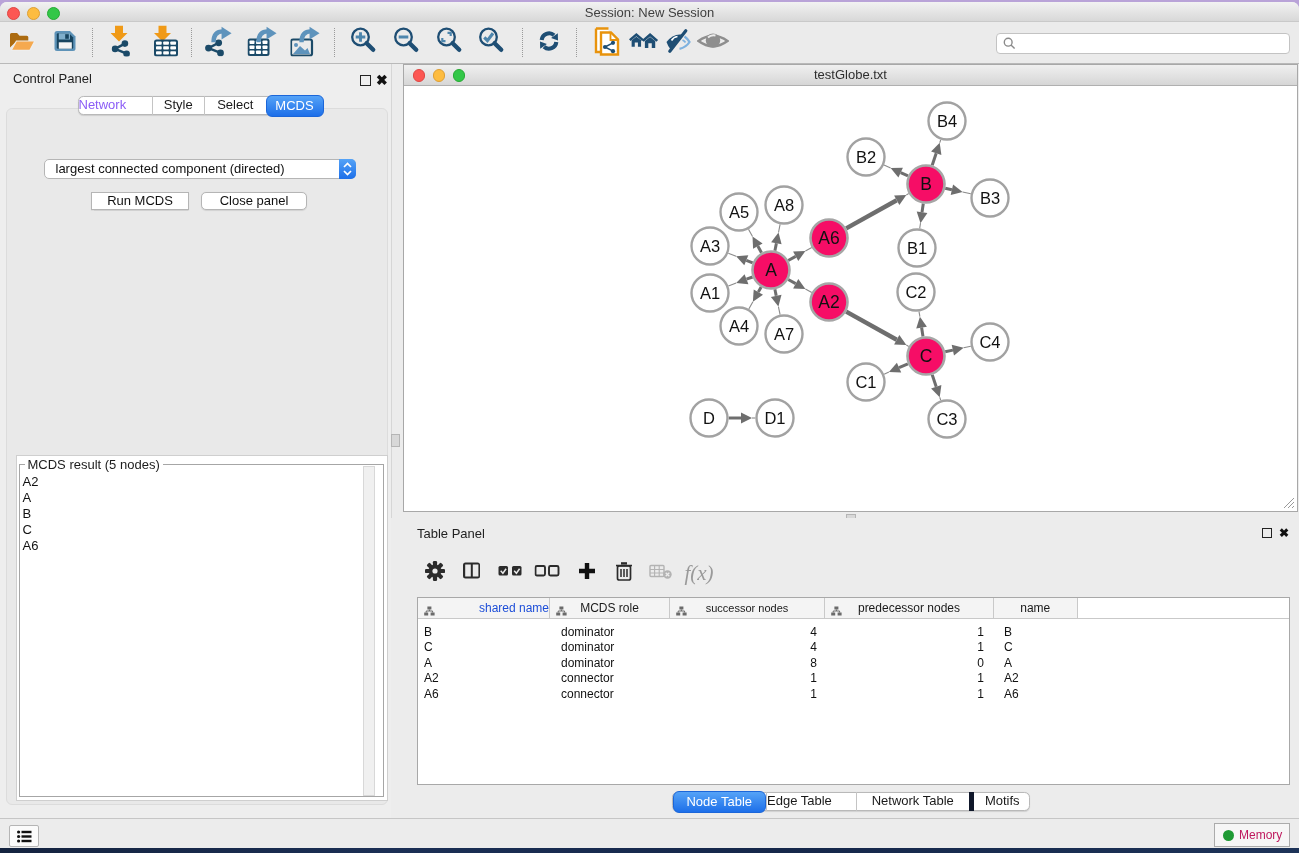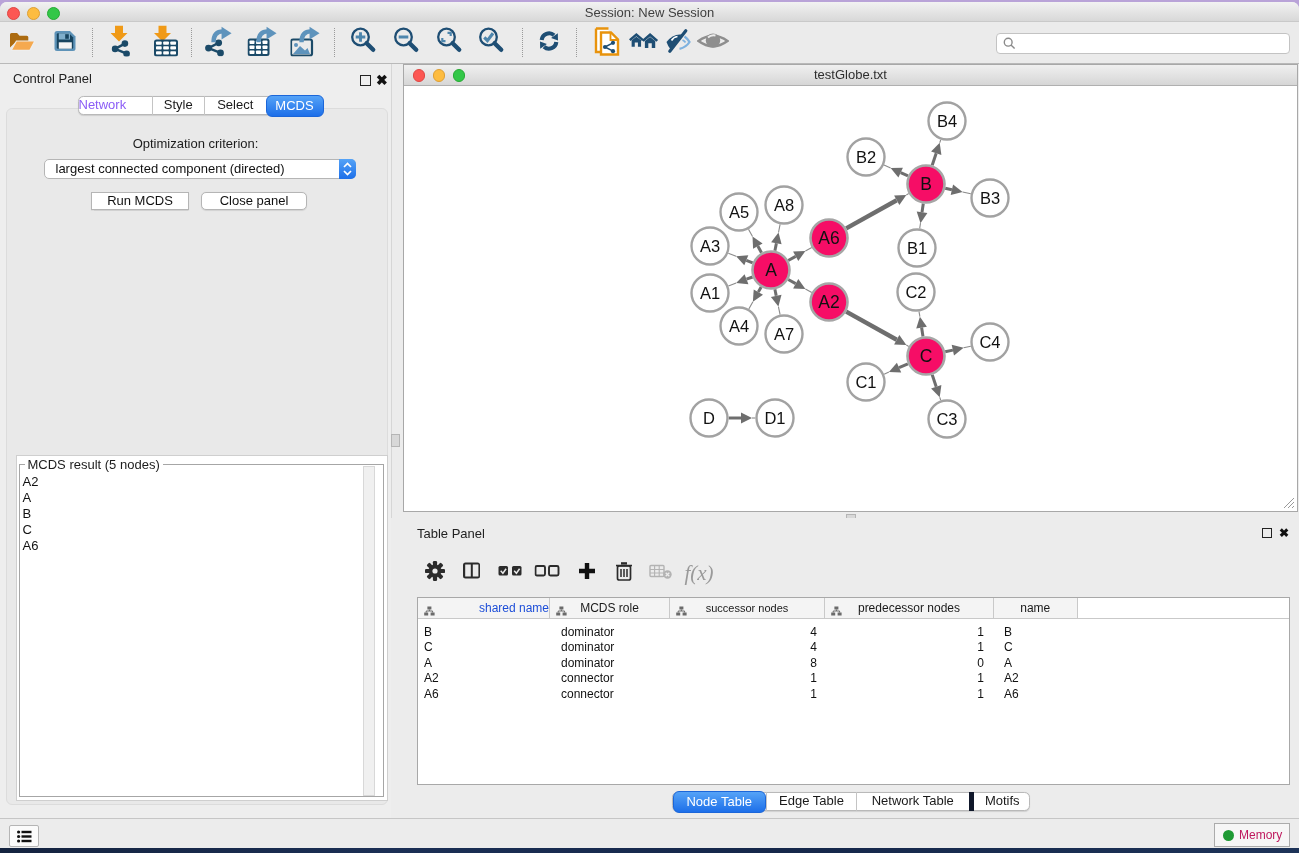--- a/index.html
+++ b/index.html
@@ -161,21 +161,20 @@
     <div class="abs" style="left:13px;top:7px;font-size:13px;color:#222">Control Panel</div>
     <div class="abs" style="left:360px;top:10.5px;width:9px;height:9px;border:1.6px solid #222"></div>
     <div class="abs" style="left:376px;top:8px;font-size:14px;font-weight:bold;color:#111">✖</div>
     <div class="abs" style="left:6px;top:44px;width:380px;height:695px;background:#e9e9e9;border-radius:6px;border:1px solid #dcdcdc"></div>
     <div style="position:absolute;left:77.5px;top:32px;height:19px;width:245.0px;border-radius:5.5px;background:#fff;border:1px solid #b9b9b9;box-sizing:border-box;box-shadow:0 0.5px 1px rgba(0,0,0,0.12)">
         <div style="position:absolute;left:0px;top:-1px;width:73px;height:19px;line-height:18px;font-size:13px;box-sizing:border-box;color:#8b5cf6;">Network</div>
         <div style="position:absolute;left:73px;top:-1px;width:52.5px;height:19px;line-height:18px;text-align:center;font-size:13px;box-sizing:border-box;color:#1a1a1a;border-left:1px solid #c4c4c4;">Style</div>
         <div style="position:absolute;left:125.5px;top:-1px;width:61.5px;height:19px;line-height:18px;text-align:center;font-size:13px;box-sizing:border-box;color:#1a1a1a;border-left:1px solid #c4c4c4;">Select</div>
         <div style="position:absolute;left:187.0px;top:-2px;width:58px;height:22px;line-height:20px;text-align:center;font-size:13px;box-sizing:border-box;background:linear-gradient(#55A3F7,#1D6FE9);color:#fff;border-radius:6px;border:1px solid #1b66d9;">MCDS</div>
       </div>
-    <div class="abs" style="left:0;top:72px;width:391px;text-align:center;font-size:13px;color:#1c1c1c">Optimization criterion:</div>
     <div class="abs" style="left:43.5px;top:94.5px;width:312px;height:20px;background:#fff;border:1px solid #b5b5b5;border-radius:5px;box-sizing:border-box">
       <div class="abs" style="left:11px;top:0;height:18px;line-height:18px;font-size:13px;color:#111">largest connected component (directed)</div>
       <div class="abs" style="right:-1px;top:-1px;width:17px;height:20px;border-radius:0 5px 5px 0;background:linear-gradient(#55A3F7,#1D6FE9)">
         <svg width="11" height="14" viewBox="0 0 11 14" style="position:absolute;left:3px;top:3px">
             <path d="M2 5 L5.5 1.5 L9 5" stroke="#fff" stroke-width="1.7" fill="none"></path>
             <path d="M2 9 L5.5 12.5 L9 9" stroke="#fff" stroke-width="1.7" fill="none"></path>
           </svg>
       </div>
     </div>
     <div class="abs" style="left:91px;top:127.5px;width:96px;height:16px;background:#fff;border:1px solid #b5b5b5;border-radius:0;text-align:center;line-height:16px;font-size:13px;color:#111;box-shadow:0 0.5px 1px rgba(0,0,0,0.1)">Run MCDS</div>
@@ -436,21 +435,21 @@
             <span style="position:absolute;left:6px">A6</span>
             <span style="position:absolute;left:143px">connector</span>
             <span style="position:absolute;left:252px;width:147px;text-align:right">1</span>
             <span style="position:absolute;left:407px;width:159px;text-align:right">1</span>
             <span style="position:absolute;left:586px">A6</span>
           </div>
         </div>
     </div>
     <div style="position:absolute;left:280.5px;top:273.5px;height:19px;width:358.5px;border-radius:5.5px;background:#fff;border:1px solid #b9b9b9;box-sizing:border-box;box-shadow:0 0.5px 1px rgba(0,0,0,0.12)">
         <div style="position:absolute;left:0px;top:-2px;width:93.5px;height:22px;line-height:20px;text-align:center;font-size:13px;box-sizing:border-box;background:linear-gradient(#55A3F7,#1D6FE9);color:#fff;border-radius:6px;border:1px solid #1b66d9;">Node Table</div>
-        <div style="position:absolute;left:93.5px;top:-1px;width:90px;height:19px;line-height:18px;text-align:center;font-size:13px;box-sizing:border-box;color:#1a1a1a;border-left:1px solid #c4c4c4;">Edge Table</div>
+        <div style="position:absolute;left:93.5px;top:-1px;width:90px;height:19px;line-height:18px;text-align:left;font-size:13px;box-sizing:border-box;color:#1a1a1a;border-left:1px solid #c4c4c4;">Edge Table</div>
         <div style="position:absolute;left:183.5px;top:-1px;width:112.5px;height:19px;line-height:18px;text-align:center;font-size:13px;box-sizing:border-box;color:#1a1a1a;border-left:1px solid #c4c4c4;">Network Table</div>
         <div style="position:absolute;left:296.0px;top:-1px;width:62.5px;height:19px;line-height:18px;text-align:center;font-size:13px;box-sizing:border-box;color:#1a1a1a;border-left:5px solid #0f172a;">Motifs</div>
       </div>
   </div>
   <div class="abs" style="left:0;top:816px;width:100%;height:29.5px;background:#ececec;border-top:1px solid #c6c6c6">
     <div class="abs" style="left:9px;top:6px;width:28px;height:20px;background:#fbfbfb;border:1px solid #b5b5b5;border-radius:2px">
       <svg width="15" height="13" viewBox="0 0 15 13" style="position:absolute;left:6.5px;top:3.5px">
         <circle cx="1.6" cy="2" r="1.6" fill="#111"></circle>
           <circle cx="1.6" cy="6.5" r="1.6" fill="#111"></circle>
           <circle cx="1.6" cy="11" r="1.6" fill="#111"></circle>

